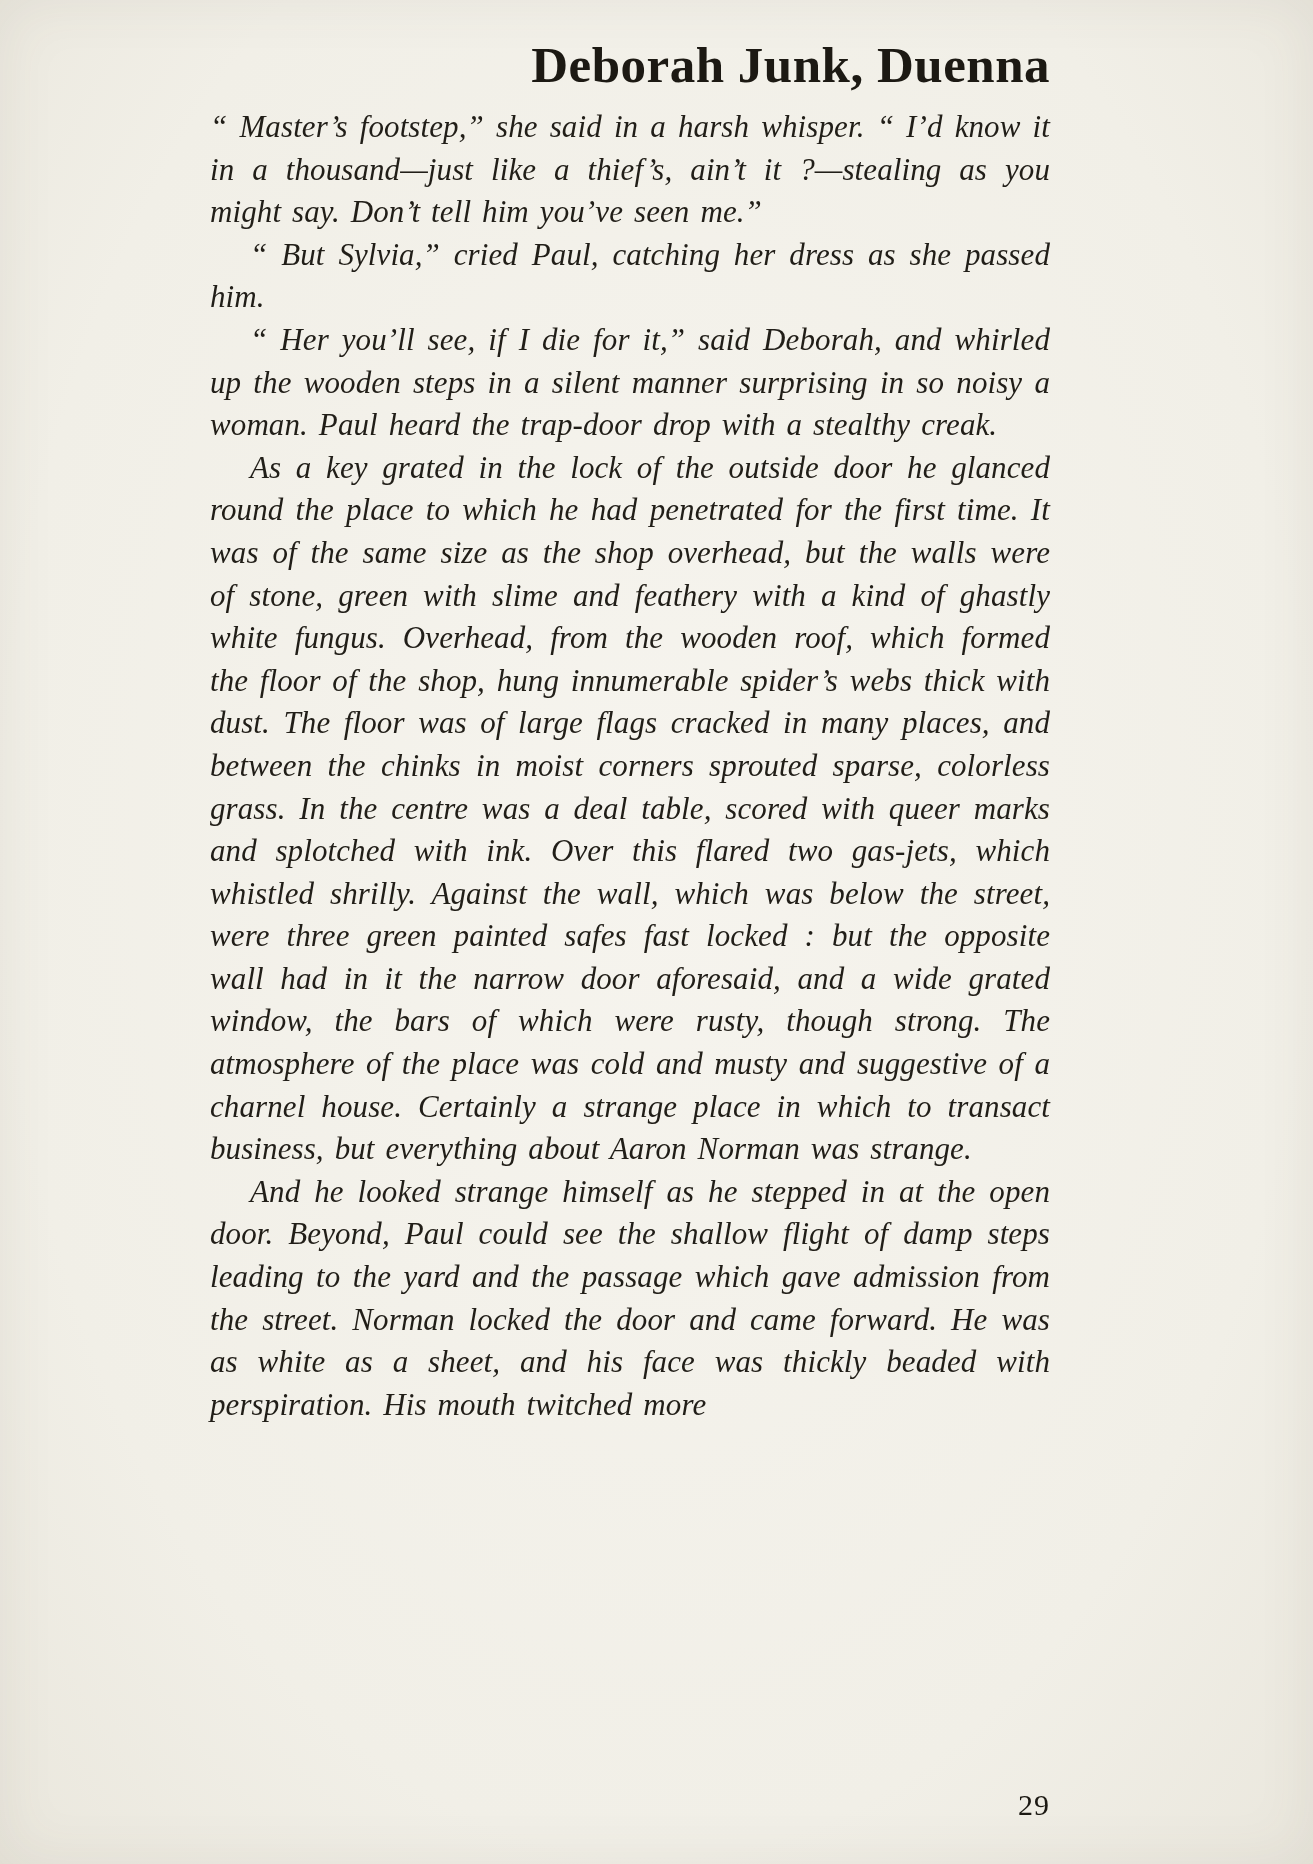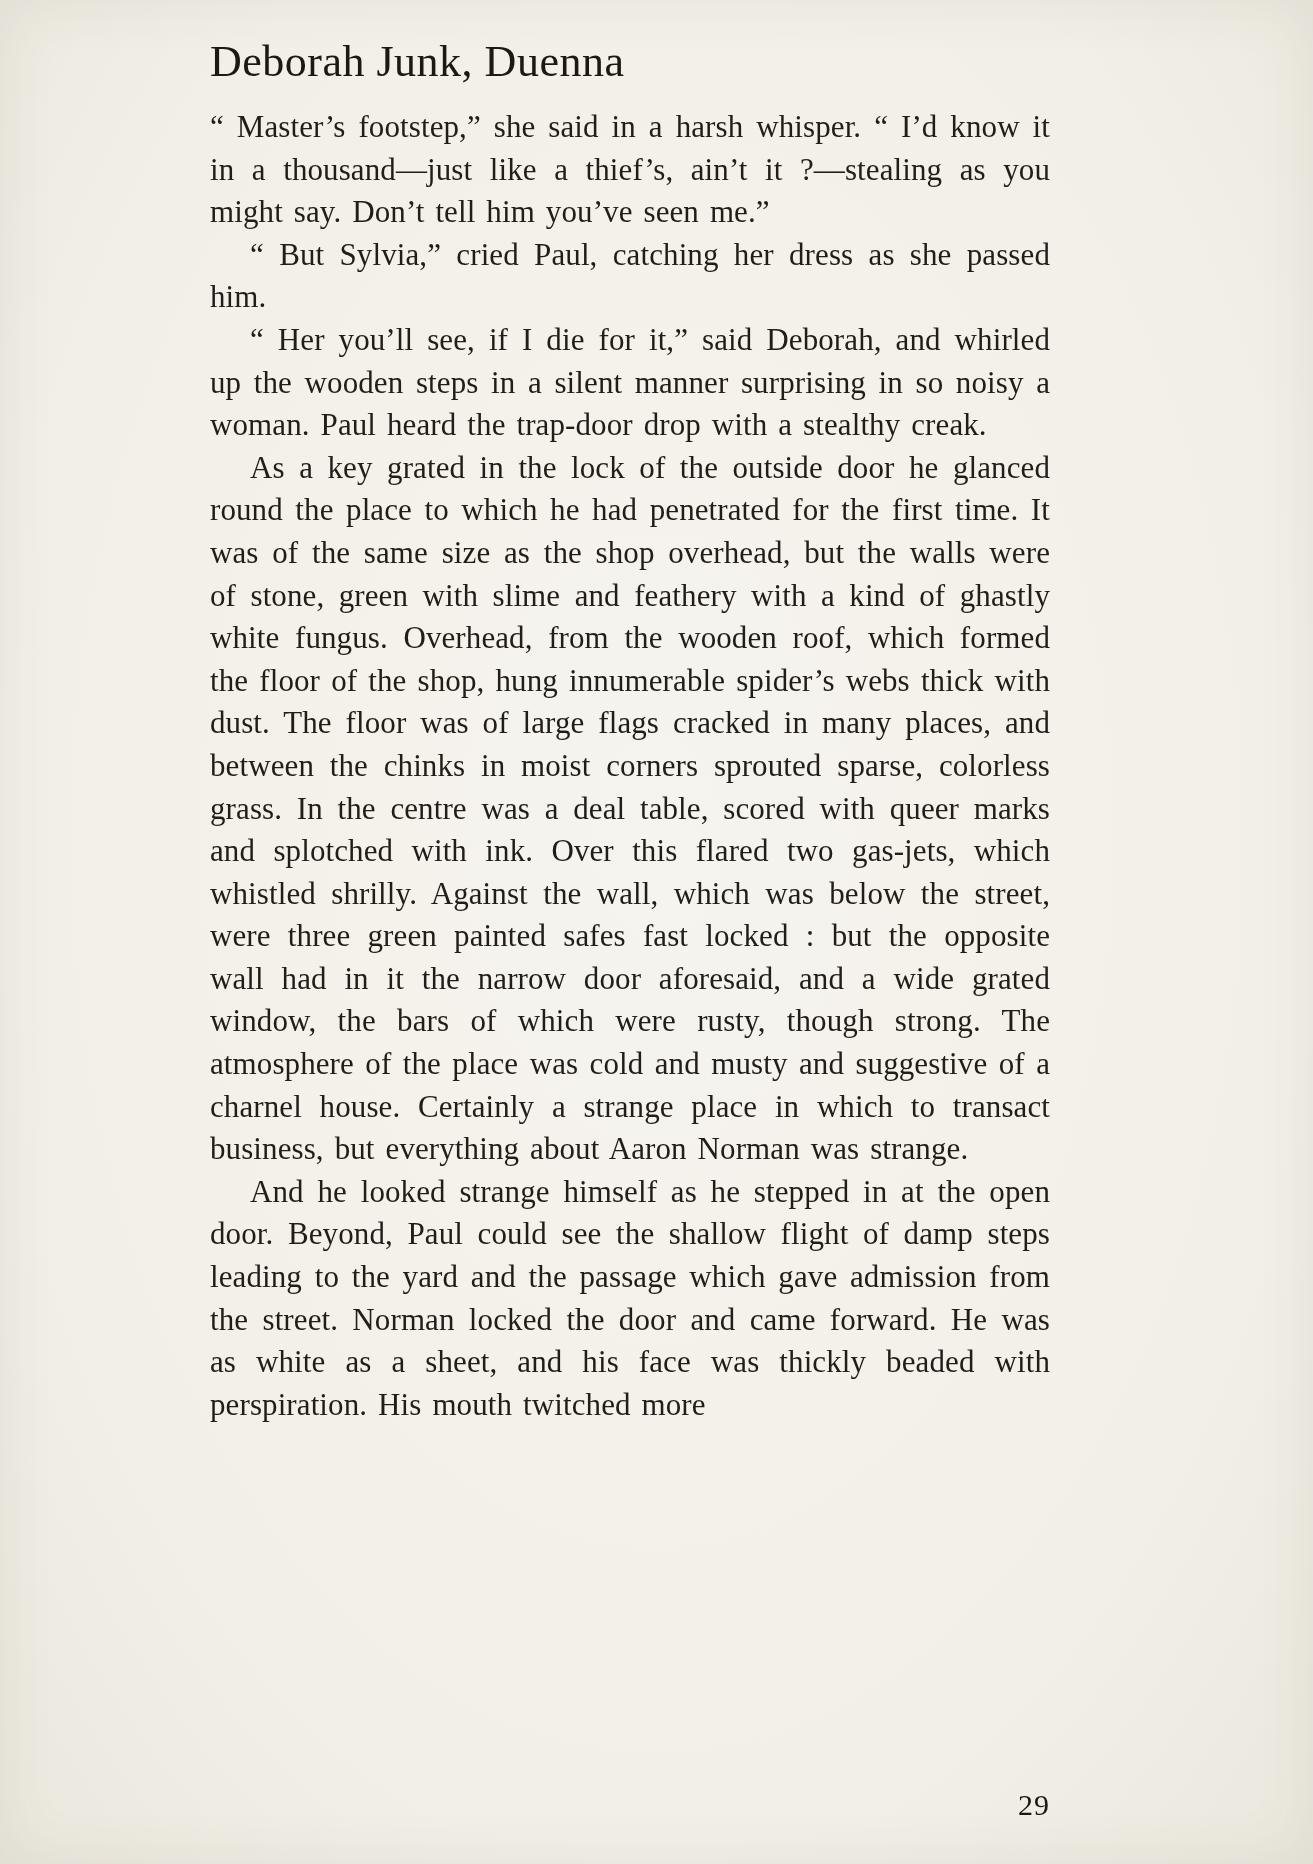--- a/index.html
+++ b/index.html
@@ -17,36 +17,37 @@
     color: #211e18;
     font-family: "Liberation Serif", serif;
     overflow: hidden;
     box-shadow: inset 0 0 60px rgba(90,80,60,0.08);
   }
   .running-title {
     position: absolute;
     top: 36px;
     left: 210px;
     width: 840px;
-    text-align: left;
-    font-size: 44px;
-    font-weight: normal;
+    text-align: right;
+    font-size: 51px;
+    font-weight: bold;
     letter-spacing: 0.5px;
     color: #1c1913;
   }
   .body-text {
     position: absolute;
     top: 106px;
     left: 210px;
     width: 840px;
     font-size: 31px;
     line-height: 42.6px;
     text-align: justify;
     word-spacing: 0.10em;
     letter-spacing: 0.1px;
+    font-style: italic;
   }
   .body-text p {
     margin: 0;
     padding: 0;
   }
   .body-text p.indent {
     text-indent: 40px;
   }
   .page-number {
     position: absolute;

